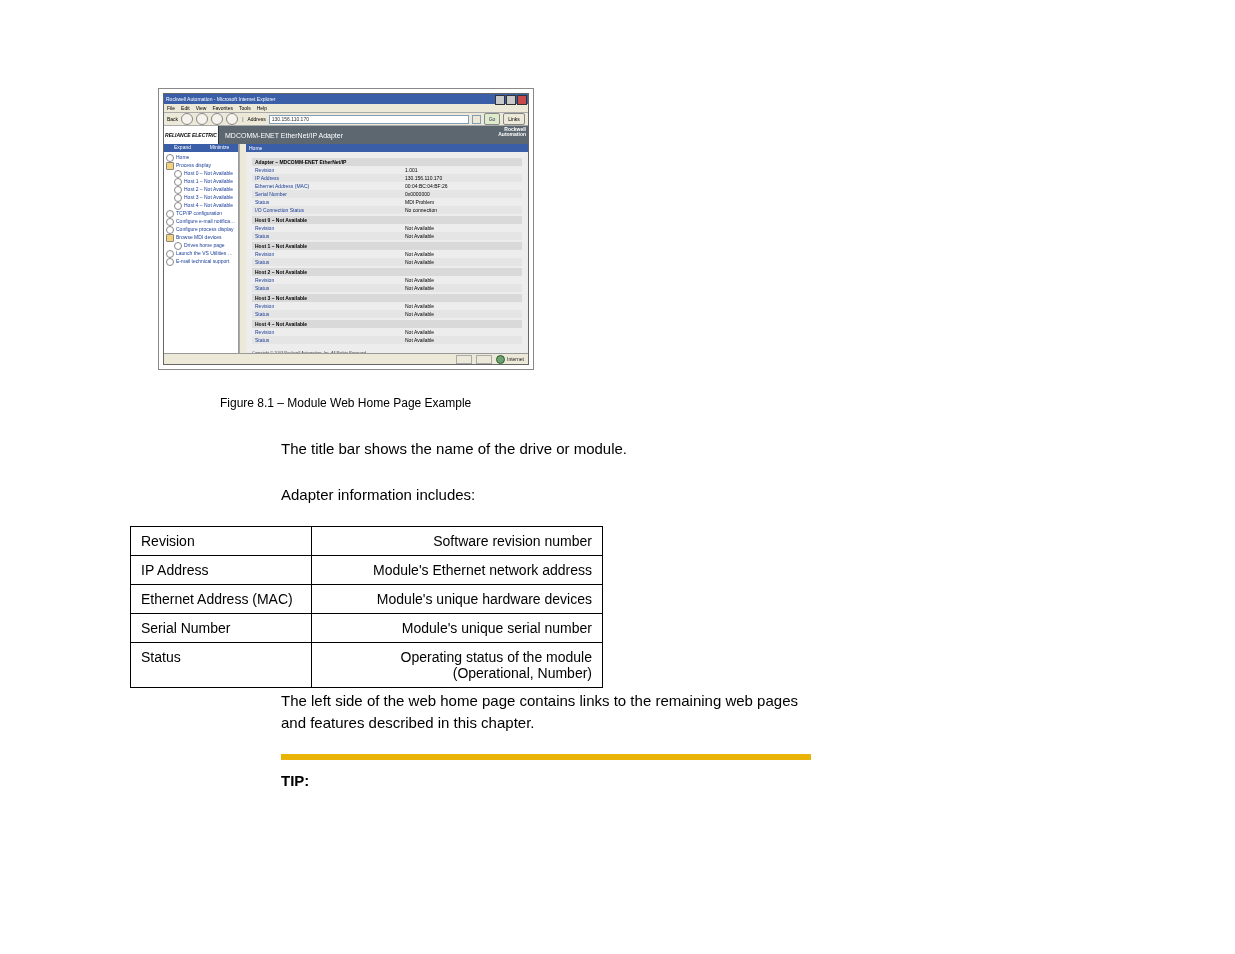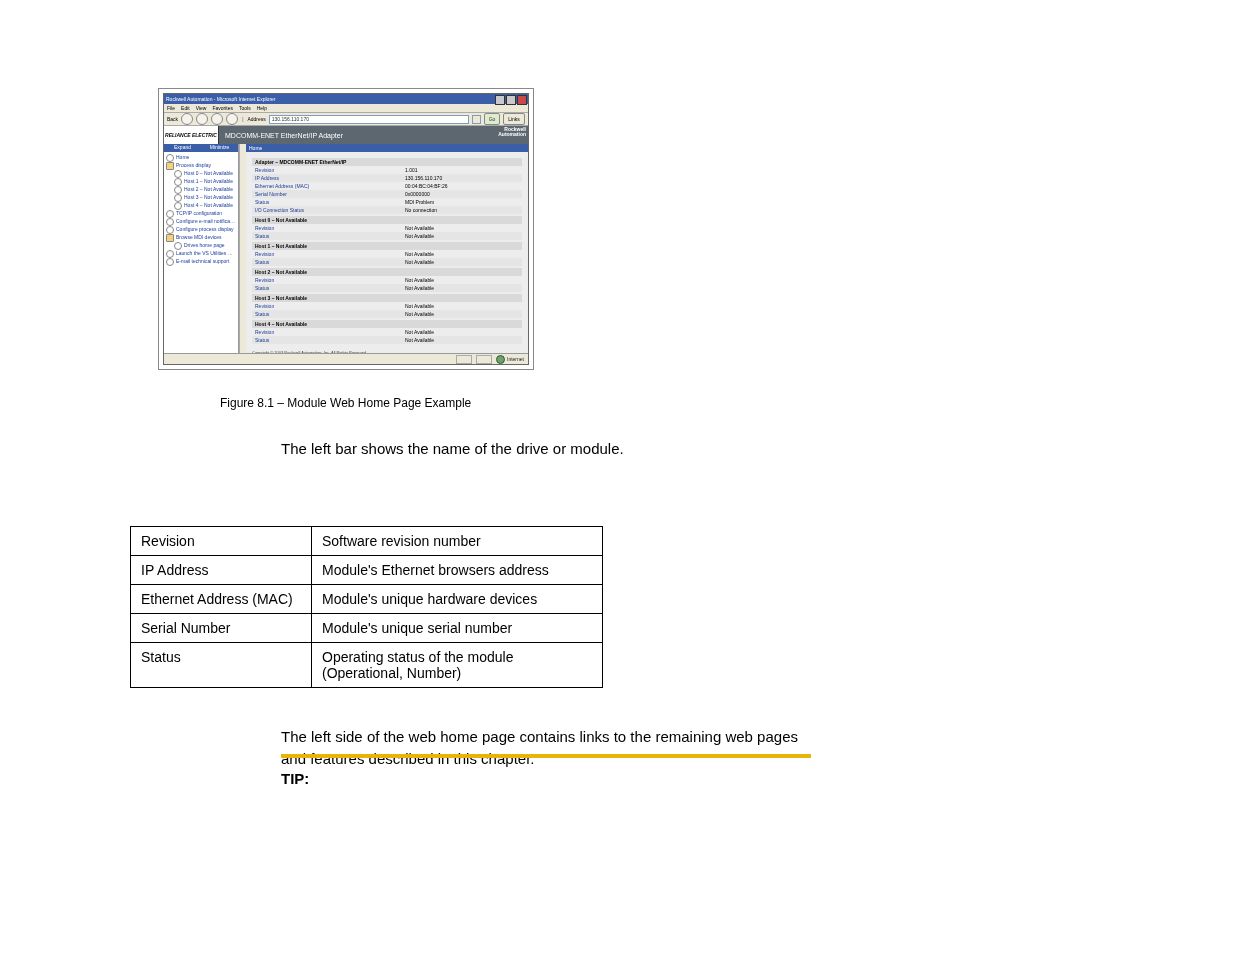--- a/index.html
+++ b/index.html
@@ -53,26 +53,26 @@
 
   
   .caption{position:absolute;left:220px;top:396px;font-size:12px;}
   .para1{position:absolute;left:281px;top:438px;width:570px;font-size:15px;line-height:22px;}
   .para2{position:absolute;left:281px;top:484px;width:570px;font-size:15px;line-height:22px;}
 
   
   .tbl{position:absolute;left:130px;top:526px;border-collapse:collapse;font-size:14px;}
   .tbl td{border:1px solid #000;vertical-align:top;padding:6px 10px;}
   .tbl td:first-child{width:160px;}
-  .tbl td:last-child{width:270px;}
-
-  .para3{position:absolute;left:281px;top:690px;width:530px;font-size:15px;line-height:22px;margin-top:36px;}
-
-  
-  .tip{position:absolute;left:281px;top:754px;width:530px;border-top:4px solid #eab308;padding-top:10px;display:flex;gap:10px;font-size:15px;line-height:22px;}
+  .tbl td:last-child{width:270px;text-align:right;}
+
+  .para3{position:absolute;left:281px;top:690px;width:530px;font-size:15px;line-height:22px;}
+
+  
+  .tip{position:absolute;left:281px;top:754px;width:530px;border-top:6px solid #eab308;padding-top:10px;display:flex;gap:10px;font-size:15px;line-height:22px;}
   .tipL{width:40px;font-weight:bold;}
   .tipR{flex:1;}
   .tipR ul{margin:4px 0 0 0;padding-left:18px;}
   .tipR li{margin-bottom:2px;}
 </style>
 </head>
 <body>
 <div class="page">
 
 <div class="figure">
@@ -239,31 +239,32 @@
       <span class="seg"></span>
       <span class="inet">
             <i></i>
             <span>Internet</span>
           </span>
     </div>
   </div>
 </div>
 
 <div class="caption">Figure 8.1 – Module Web Home Page Example</div>
-<div class="para1">The left bar shows the name of the drive or module.</div>
+<div class="para1">The title bar shows the name of the drive or module.</div>
+<div class="para2">Adapter information includes:</div>
 
 <table class="tbl">
   <tbody id="doc-table-body">
         <tr>
           <td>Revision</td>
           <td>Software revision number</td>
         </tr>
         <tr>
           <td>IP Address</td>
-          <td>Module's Ethernet browsers address</td>
+          <td>Module's Ethernet network address</td>
         </tr>
         <tr>
           <td>Ethernet Address (MAC)</td>
           <td>Module's unique hardware devices</td>
         </tr>
         <tr>
           <td>Serial Number</td>
           <td>Module's unique serial number</td>
         </tr>
         <tr>

